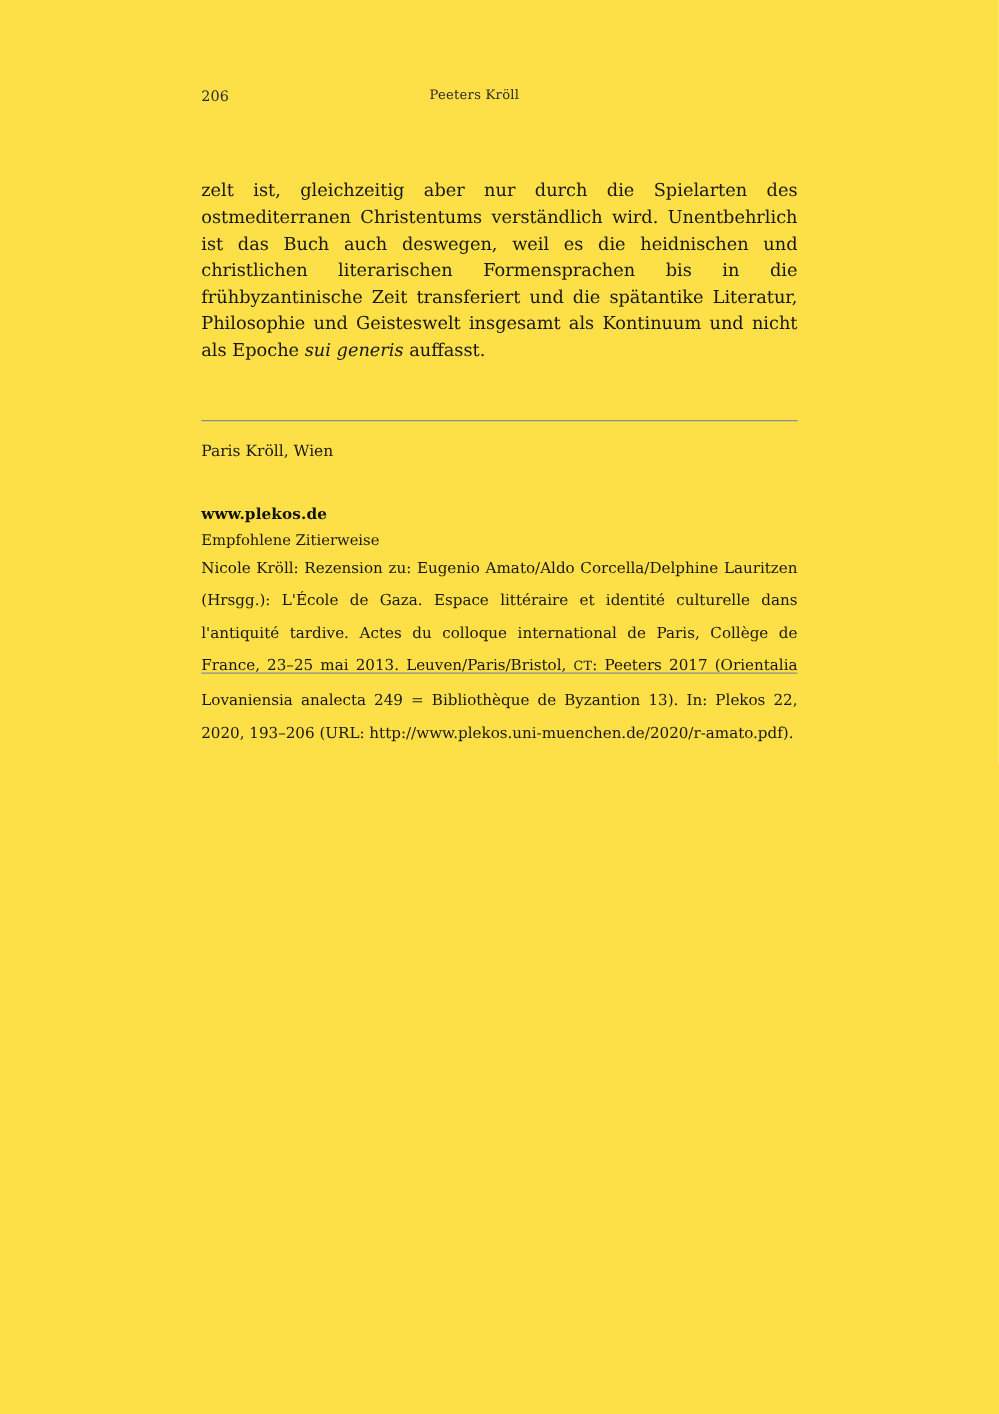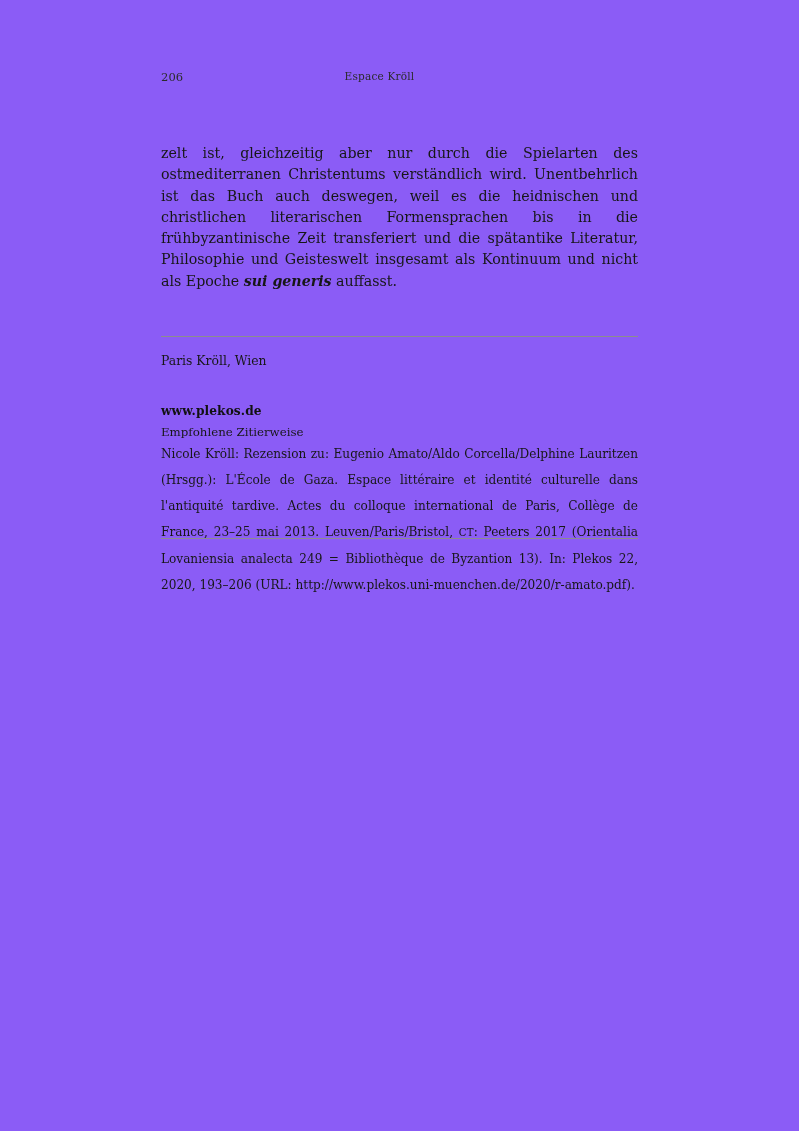--- a/index.html
+++ b/index.html
@@ -15,21 +15,21 @@
     position: relative;
     overflow: hidden;
   }
 
   .page {
     position: absolute;
     left: 0;
     top: 0;
     width: 799px;
     height: 1131px;
-    background: #8b5cf6;
+    background: #fde047;
   }
 
   
   .running-head {
     position: absolute;
     left: 161px;
     top: 70px;
     width: 477px;
     height: 18px;
   }
@@ -64,21 +64,20 @@
     top: 143px;
     font-size: 14.2px;
     line-height: 21.3px;
     text-align: justify;
     text-justify: inter-word;
     hyphens: manual;
     color: #171717;
   }
   .body-par .ital {
     font-style: italic;
-    font-weight: bold;
   }
 
   
   .rule {
     position: absolute;
     left: 161px;
     width: 477px;
     height: 1px;
     background: #8d8d8d;
   }
@@ -122,21 +121,21 @@
     letter-spacing: 0.2px;
   }
 </style>
 </head>
 <body>
 
 <div class="page">
 
   <div class="running-head">
     <span class="folio">206</span>
-    <span class="head-title">Espace Kröll</span>
+    <span class="head-title">Peeters Kröll</span>
   </div>
 
   <div class="textcol body-par"><span>zelt ist, gleichzeitig aber nur durch die Spielarten des ostmediterranen Christentums verständlich wird. Unentbehrlich ist das Buch auch deswegen, weil es die heidnischen und christlichen literarischen Formensprachen bis in die frühbyzantinische Zeit transferiert und die spätantike Literatur, Philosophie und Geisteswelt insgesamt als Kontinuum und nicht als Epoche </span><span class="ital">sui generis</span><span> auffasst.</span></div>
 
   <div class="rule rule-top"></div>
 
   <div class="textcol author-block">
     <span class="author-line">Paris Kröll, Wien</span>
   </div>
 

